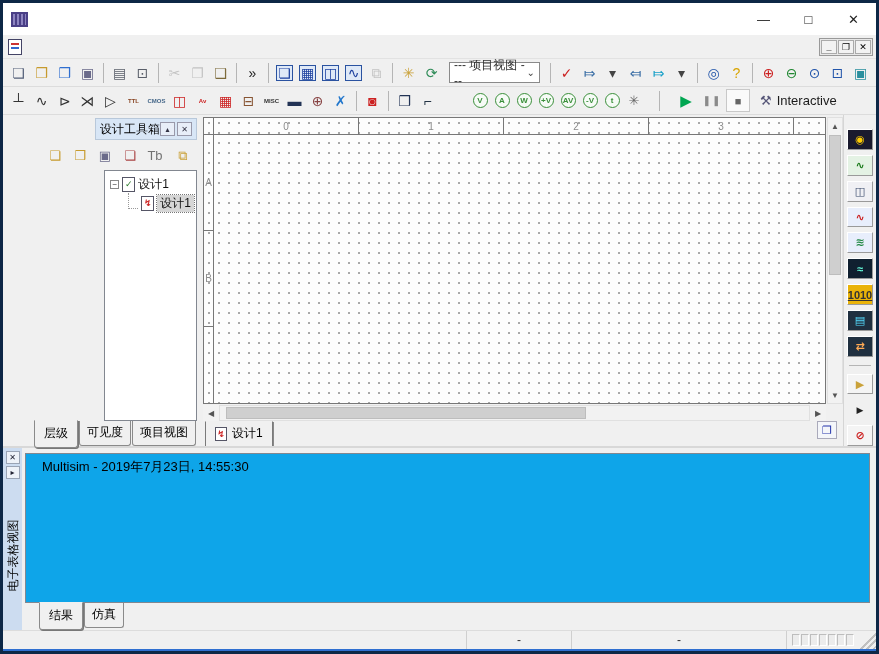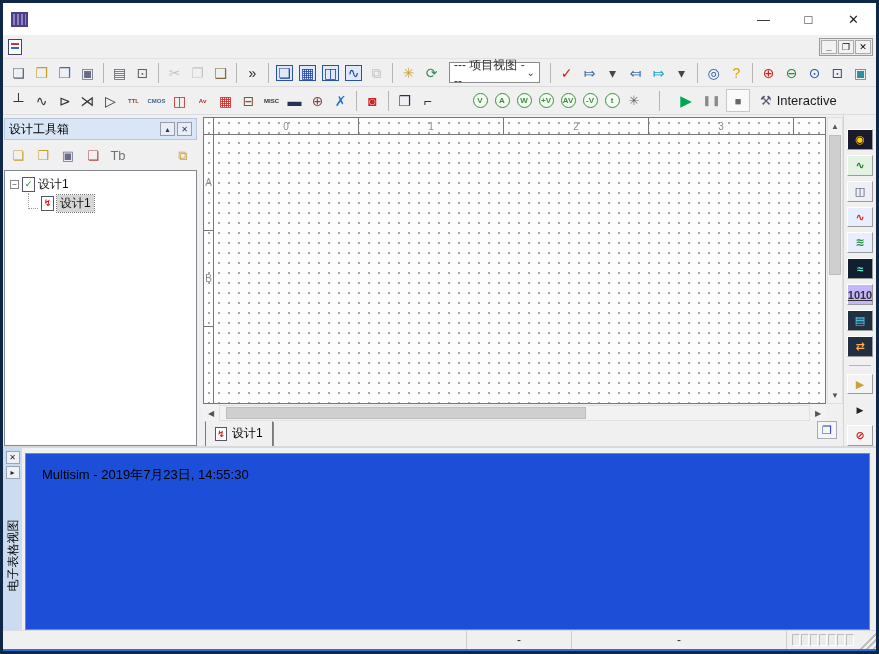--- a/index.html
+++ b/index.html
@@ -46,21 +46,21 @@
   .play { color:var(--play-green,#00a651); font-size:15px; }
   .pause { color:#8a8a8a; font-size:10px; font-weight:bold; letter-spacing:1px;}
   .stop { color:#666; font-size:11px; border:1px solid #c8c8c8; background:#fafafa; }
   .interactive { display:flex; align-items:center; gap:5px; margin-left:8px; font-size:13px; color:#1a1a1a; }
   .wrench { color:#557; font-size:13px; }
 
   
   .main { flex:1 1 auto; display:flex; min-height:0; background:var(--ui-bg); }
 
   
-  .toolbox { width:196px; flex:0 0 auto; display:flex; flex-direction:column; padding:3px 2px 0 1px; }
+  .toolbox { width:196px; flex:0 0 auto; display:flex; flex-direction:column; padding:3px 2px 0 1px;align-items:flex-end; }
   .tb-header { height:22px; background:var(--panel-header-bg,#d8e6f6); border:1px solid #b8c8da; display:flex; align-items:center; padding:0 4px; }
   .tb-title { font-size:12px; color:#000; }
   .tb-hbtns { margin-left:auto; display:flex; gap:2px; }
   .tb-hbtn { width:15px; height:14px; background:#eef; border:1px solid #99a; font-size:8px; font-weight:bold; display:flex; align-items:center; justify-content:center; color:#334; background:#e8eef8;}
   .tb-toolbar { height:30px; display:flex; align-items:center; gap:3px; padding:0 3px; }
   .tb-toolbar .icon-btn { width:22px; height:22px; font-size:13px; }
   .tb-toolbar .spacer { flex:1; }
   .tree { flex:1; background:#fff; border:1px solid #828790; overflow:hidden; padding:4px 2px; }
   .tree-row { display:flex; align-items:center; height:19px; gap:3px; font-size:12px; }
   .expander { width:9px; height:9px; border:1px solid #888; background:#fff; font-size:8px; line-height:7px; text-align:center; color:#333; margin-left:3px; flex:0 0 auto;}
@@ -104,21 +104,21 @@
   .inst-sep { width:22px; height:1px; background:#b5b5b5; margin:3px 0; }
   .inst-plain { border:none; background:none !important; font-size:9px; }
 
   
   .sheetview { height:184px; flex:0 0 auto; display:flex; border-top:2px solid #d8d8d8; background:var(--ui-bg); }
   .ss-strip { width:19px; flex:0 0 auto; background:var(--strip-bg,#ccdcf0); display:flex; flex-direction:column; align-items:center; padding-top:3px; gap:2px; }
   .strip-btn { width:14px; height:13px; background:#eef2f8; border:1px solid #9aa4b5; font-size:8px; font-weight:bold; display:flex; align-items:center; justify-content:center; color:#223;}
   .vlabel-wrap { flex:1; display:flex; align-items:center; justify-content:center; overflow:visible; }
   .vlabel { transform:rotate(-90deg); white-space:nowrap; font-size:12px; color:#000; }
   .ss-main { flex:1; display:flex; flex-direction:column; padding:5px 6px 0 3px; min-width:0;}
-  .ss-content { flex:1; background:#1d4ed8; border:1px solid #828790; padding:12px 16px; font-size:13px; color:#000;}
+  .ss-content { flex:1; background:#0ea5e9; border:1px solid #828790; padding:4px 16px; font-size:13px; color:#000;}
   .ss-tabs { height:27px; display:flex; align-items:flex-start; padding-left:14px; padding-top:0; }
 
   
   .statusbar { height:19px; flex:0 0 auto; background:var(--ui-bg); border-top:1px solid #dcdcdc; display:flex; align-items:center; font-size:12px; color:#333; }
   .sb-sec { height:100%; display:flex; align-items:center; justify-content:center; border-left:1px solid #cfcfcf; }
   .sb-fill { flex:1; border-left:none; }
   .sb-a { width:105px; }
   .sb-b { width:215px; }
   .sb-cells { width:72px; display:flex; gap:1px; align-items:center; justify-content:center; }
   .cell { width:8px; height:12px; background:#ececec; border:1px solid; border-color:#bdbdbd #fff #fff #bdbdbd; }
@@ -411,20 +411,29 @@
         <div class="tree-row">
           <span class="expander">−</span>
           <span class="doc-ic chk">✓</span>
           <span>设计1</span>
         </div>
         <div class="tree-row tree-child">
           <span class="tree-connector"></span>
           <span class="doc-ic sch">↯</span>
           <span class="sel">设计1</span>
         </div>
+      </div>
+      <div class="tabs-bottom">
+
+          <span class="tab active"><span>层级</span></span>
+
+          <span class="tab"><span>可见度</span></span>
+
+          <span class="tab"><span>项目视图</span></span>
+
       </div>
     </div>
 
     <div class="canvas">
       <div class="canvas-body">
         <div class="sheet">
           <div class="ruler-corner"></div>
           <div class="ruler-top">
             <span class="ruler-cell-h">0</span>
               <span class="ruler-cell-h">1</span>
@@ -467,21 +476,21 @@
           </span><span class="inst-btn" style="background: rgb(228, 242, 228); color: rgb(26, 122, 26);">
             <span>∿</span>
           </span><span class="inst-btn" style="background: rgb(240, 240, 244); color: rgb(51, 68, 102);">
             <span>◫</span>
           </span><span class="inst-btn" style="background: rgb(232, 238, 252); color: rgb(204, 34, 34);">
             <span>∿</span>
           </span><span class="inst-btn" style="background: rgb(232, 238, 252); color: rgb(34, 136, 68);">
             <span>≋</span>
           </span><span class="inst-btn" style="background: rgb(16, 32, 48); color: rgb(102, 255, 221);">
             <span>≈</span>
-          </span><span class="inst-btn small-glyph" style="background: #c4b5fd; color: rgb(51, 51, 51); text-decoration: underline;">
+          </span><span class="inst-btn small-glyph" style="background: #eab308; color: rgb(51, 51, 51); text-decoration: underline;">
             <span>1010</span>
           </span><span class="inst-btn" style="background: rgb(32, 48, 64); color: rgb(85, 221, 255);">
             <span>▤</span>
           </span><span class="inst-btn" style="background: rgb(32, 48, 64); color: rgb(255, 170, 85);">
             <span>⇄</span>
           </span>
       </span>
       <span class="inst-sep"></span>
       <span style="display:contents">
         <span class="inst-btn" style="background: rgb(244, 244, 244); color: rgb(202, 162, 58);">
@@ -499,20 +508,27 @@
     <div class="ss-strip">
       <span class="strip-btn">✕</span>
       <span class="strip-btn">▸</span>
       <span class="vlabel-wrap">
           <span class="vlabel">电子表格视图</span>
         </span>
     </div>
     <div class="ss-main">
       <div class="ss-content">
         <span>Multisim  -  2019年7月23日, 14:55:30</span>
+      </div>
+      <div class="ss-tabs">
+
+          <span class="tab active"><span>结果</span></span>
+
+          <span class="tab"><span>仿真</span></span>
+
       </div>
     </div>
   </div>
 
   <div class="statusbar">
     <span class="sb-sec sb-fill"></span>
     <span class="sb-sec sb-a">-</span>
     <span class="sb-sec sb-b">-</span>
     <span class="sb-sec sb-cells">
       <span class="cell"></span>

